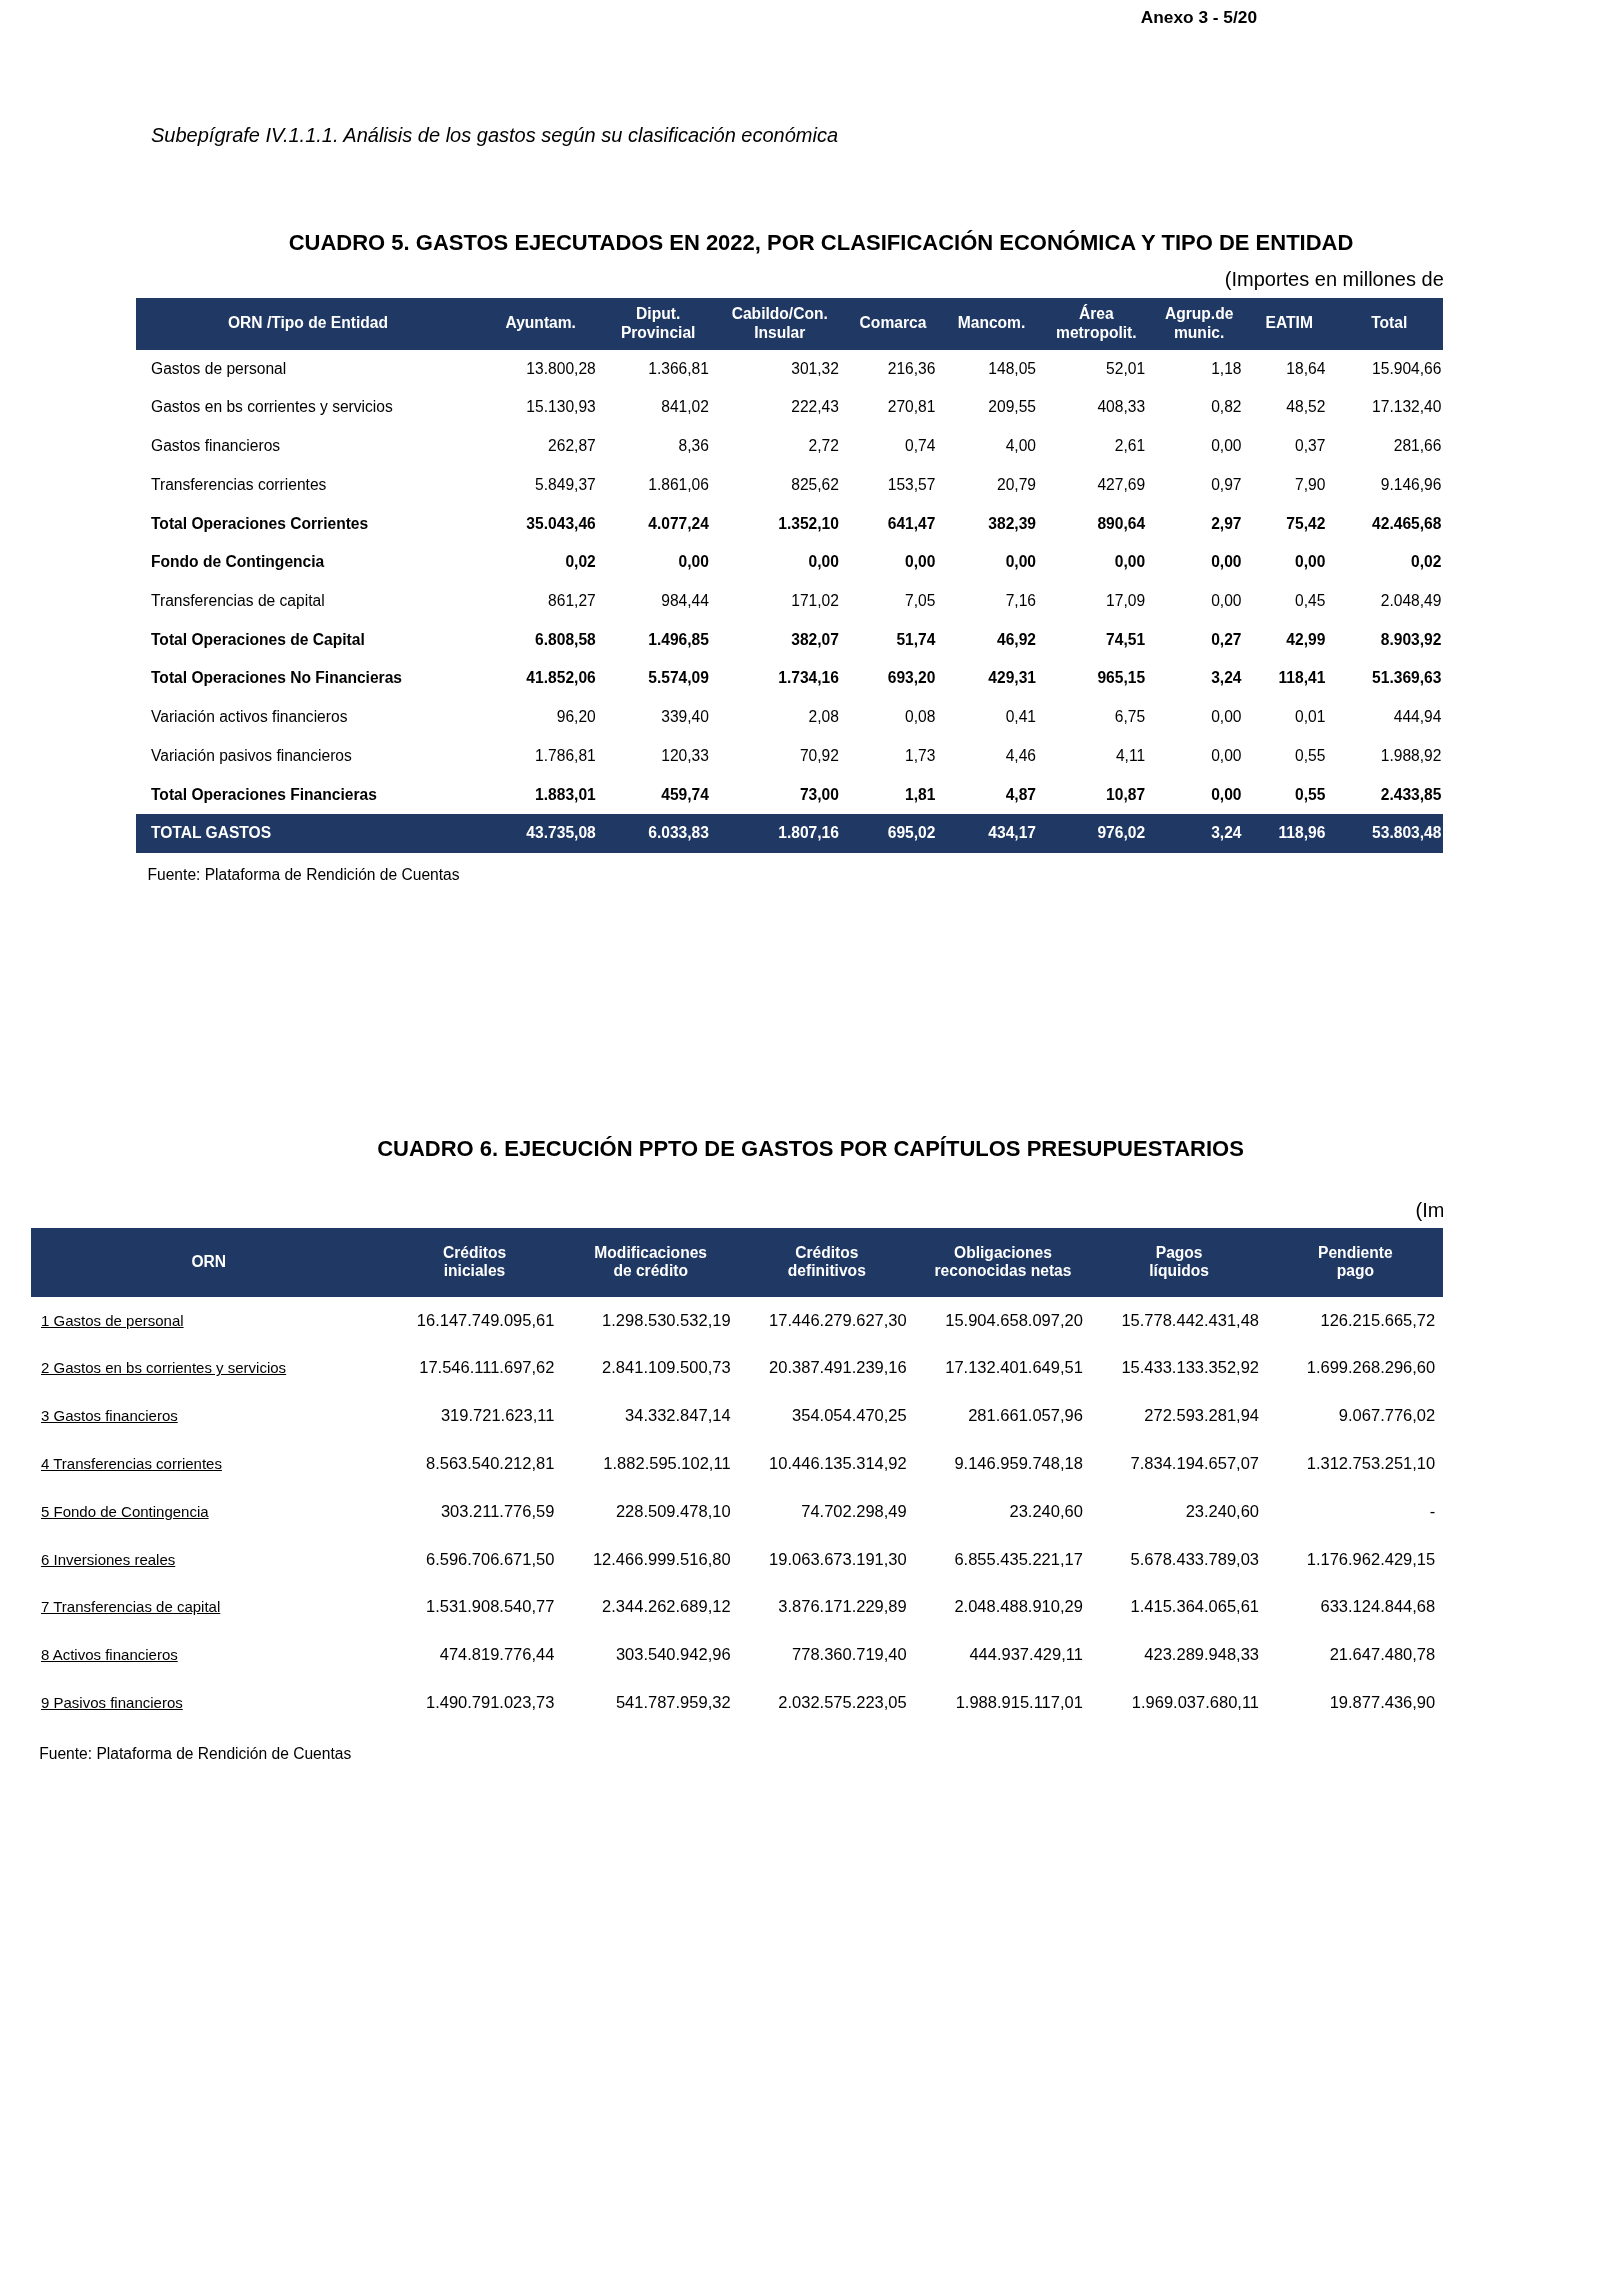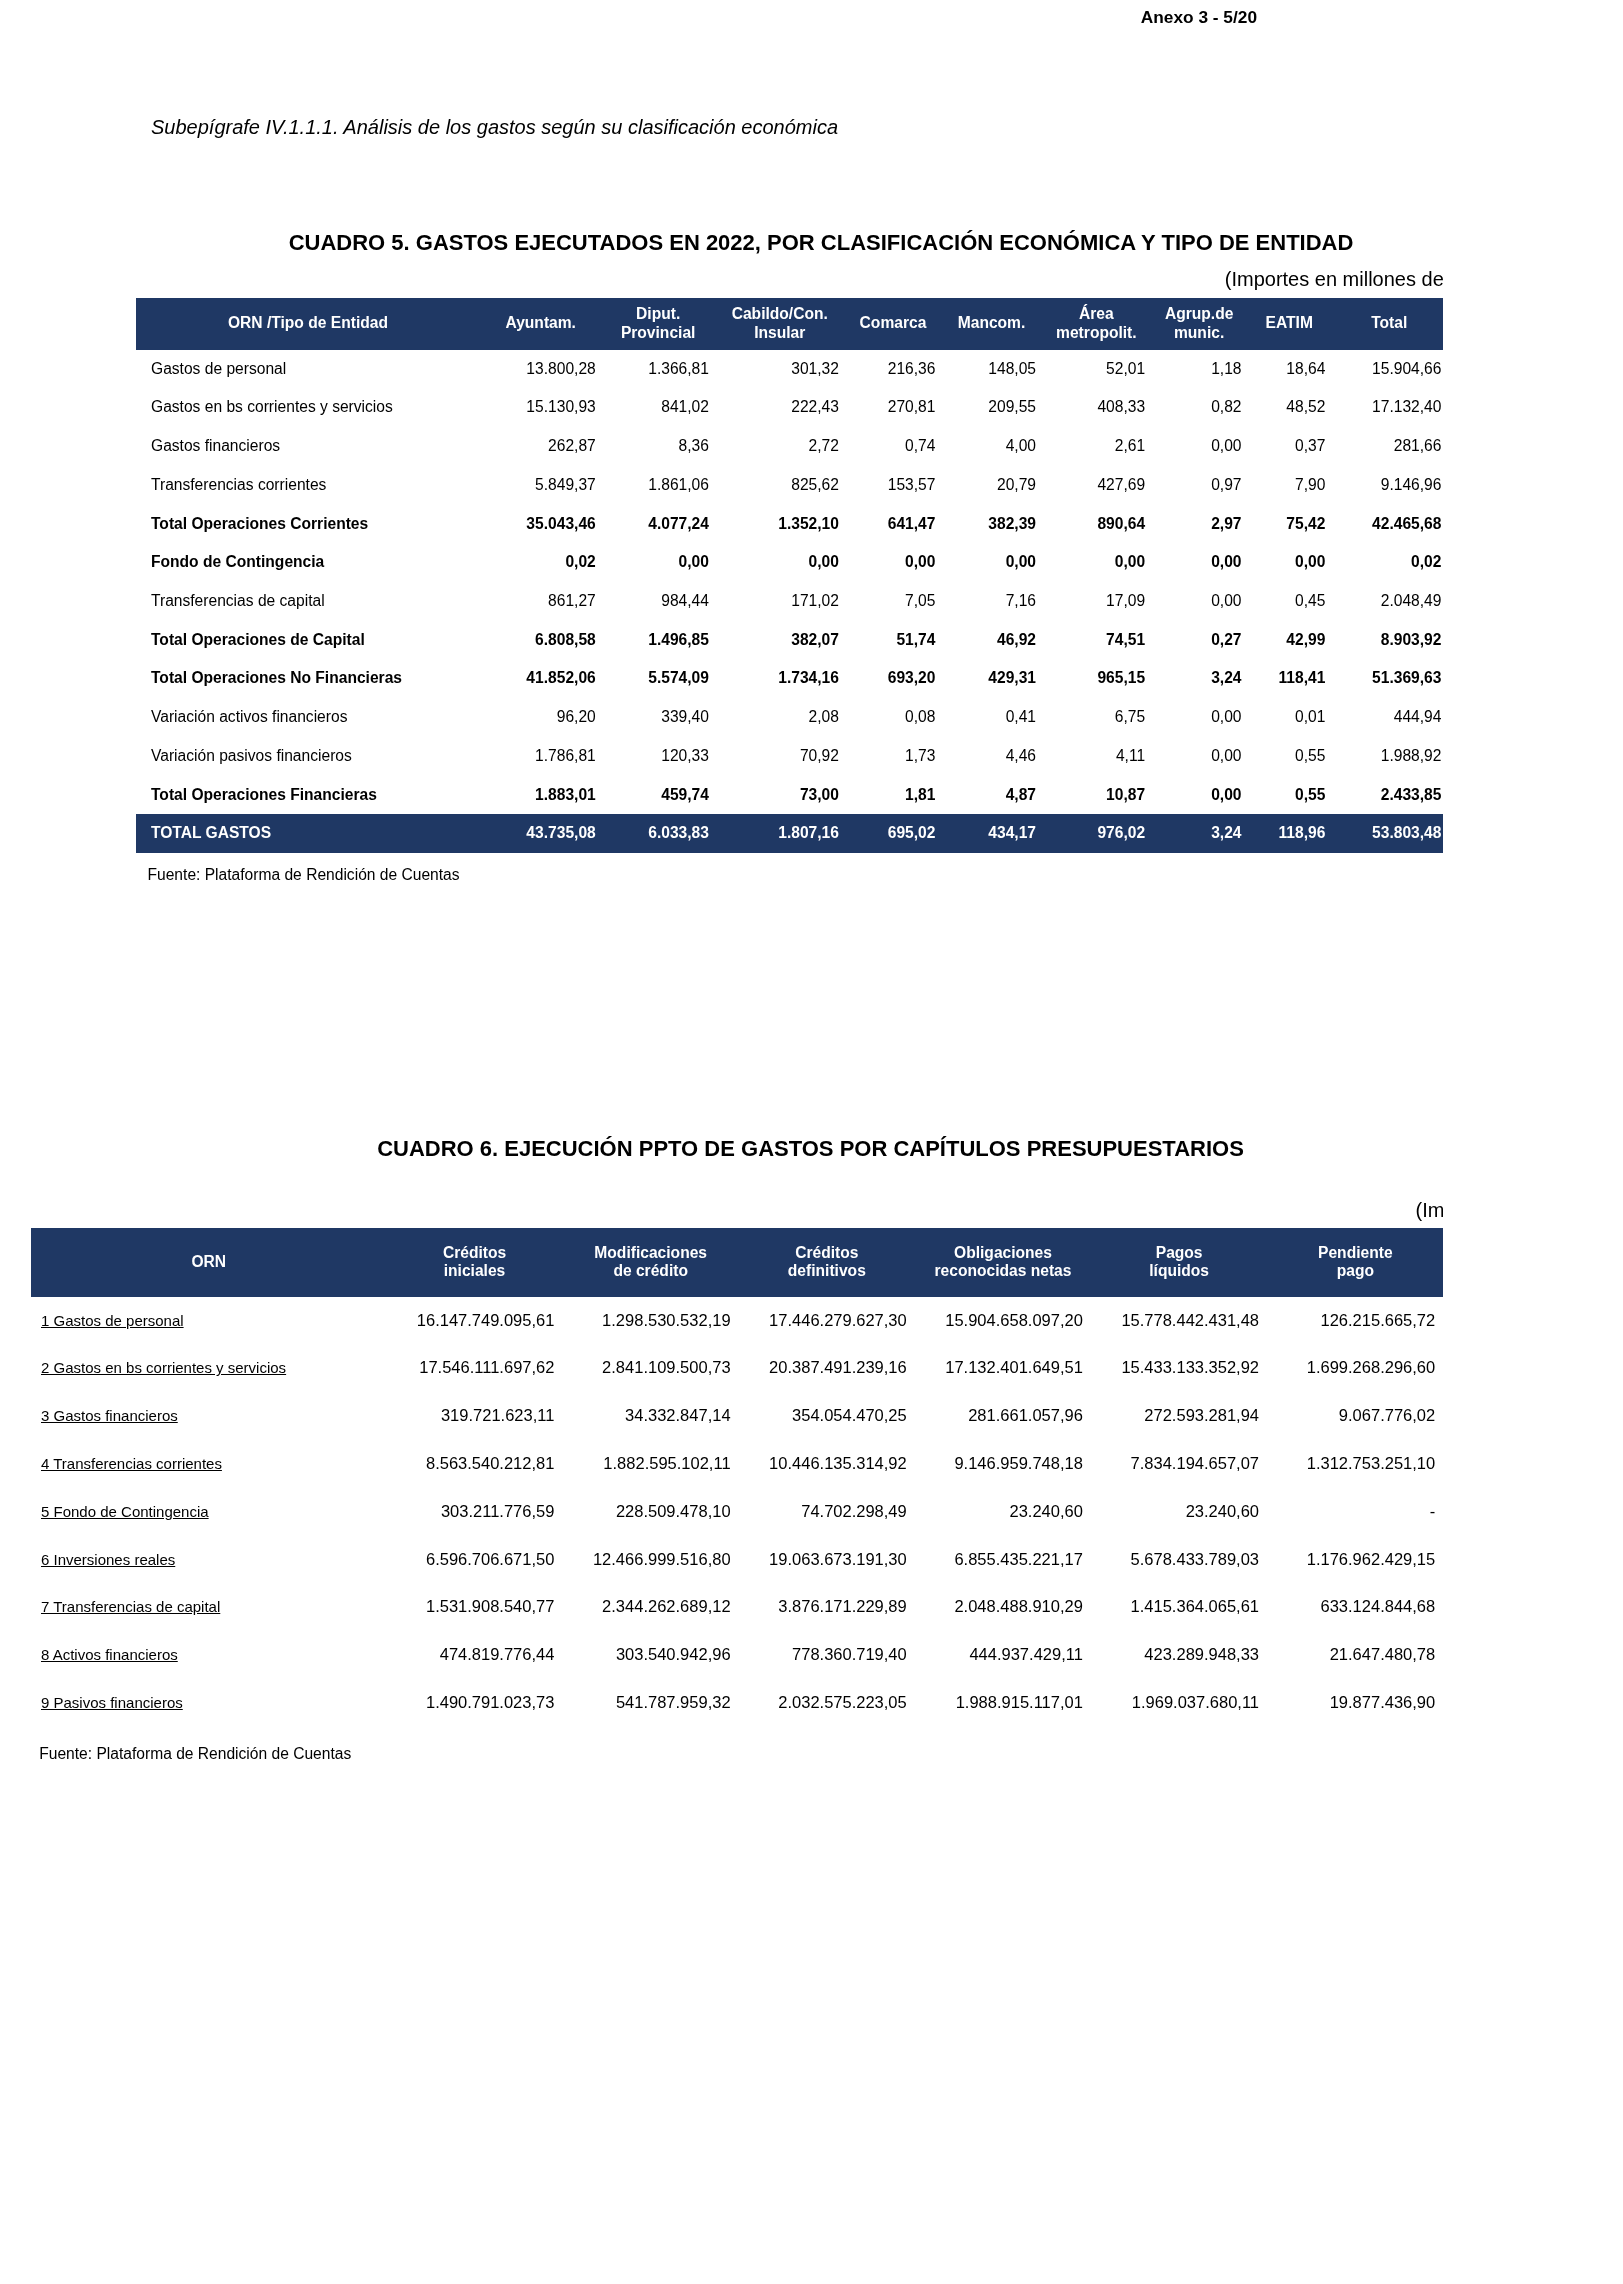--- a/index.html
+++ b/index.html
@@ -15,21 +15,21 @@
   }
   .annex {
     position: absolute;
     top: 6.6px;
     right: 186px;
     font-size: 17.3px;
     font-weight: bold;
   }
   .subtitle {
     position: absolute;
-    top: 116px;
+    top: 124px;
     left: 151px;
     font-size: 20px;
     font-style: italic;
   }
   .section5 {
     position: absolute;
     top: 229px;
     left: 136px;
     width: 1370px;
   }

